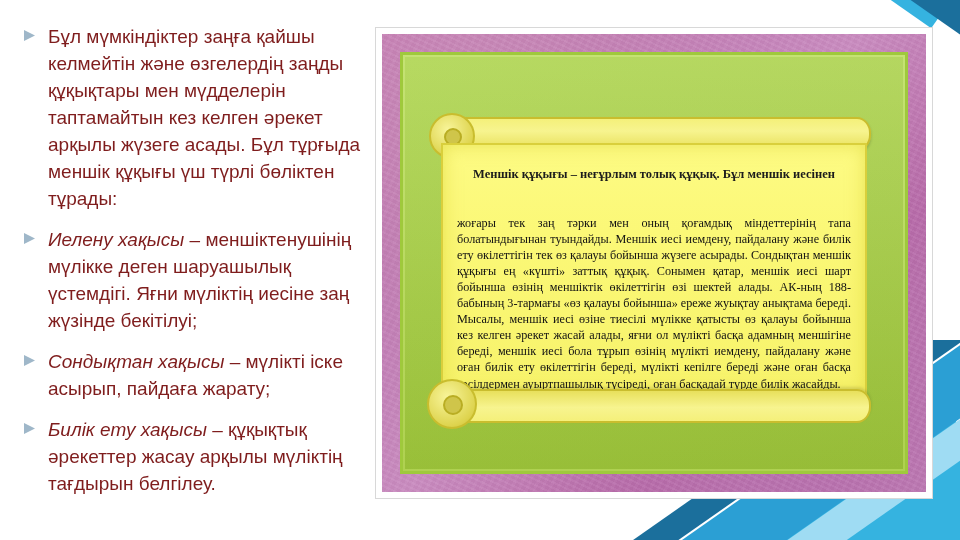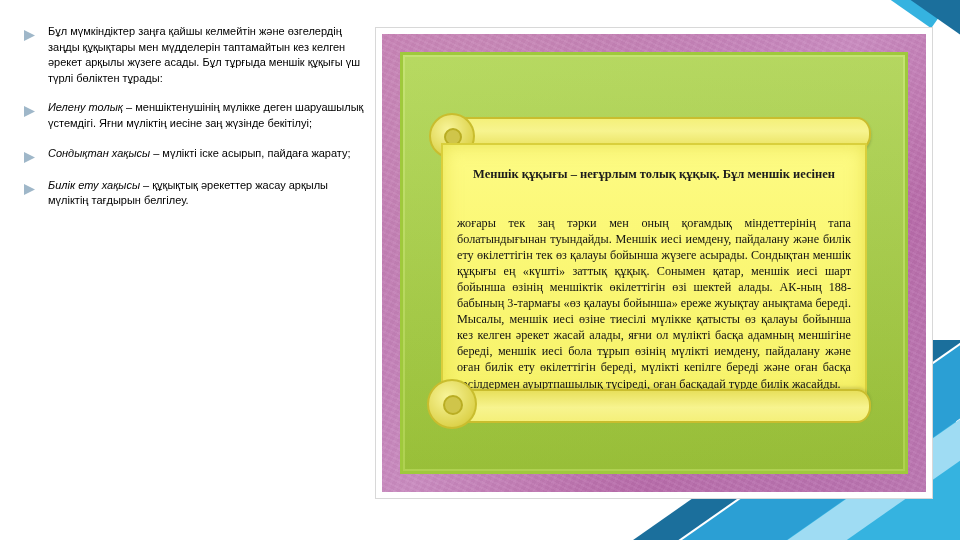--- a/index.html
+++ b/index.html
@@ -124,23 +124,23 @@
     flex: 0 0 auto;
     width: 18px;
     margin-right: 6px;
     padding-top: 6px;
     color: #9fb7c9;
     font-size: 13px;
     line-height: 1;
   }
   .bullet-marker svg { display: block; }
   .bullet-text {
-    font-size: 11px;
+    font-size: 19px;
     line-height: 1.42;
-    color: #000000;
+    color: #7f1d1d;
   }
   .bullet-text .em {
     font-style: italic;
   }
 
   
   .card-wrap {
     position: absolute;
     left: 376px;
     top: 28px;
@@ -314,21 +314,21 @@
     </span>
     <span class="bullet-text">Бұл мүмкіндіктер заңға қайшы келмейтін және өзгелердің заңды құқықтары мен мүдделерін таптамайтын кез келген әрекет арқылы жүзеге асады. Бұл тұрғыда меншік құқығы үш түрлі бөліктен тұрады:</span>
   </div>
 
   <div class="bullet-row">
     <span class="bullet-marker">
       <svg width="12" height="12" viewBox="0 0 12 12">
           <polygon points="0,0 11,5.5 0,11" fill="#9fb7c9"></polygon>
         </svg>
     </span>
-    <span class="bullet-text"><span class="em">Иелену толық</span> – меншіктенушінің мүлікке деген шаруашылық үстемдігі. Яғни мүліктің иесіне заң жүзінде бекітілуі;</span>
+    <span class="bullet-text"><span class="em">Иелену хақысы</span> – меншіктенушінің мүлікке деген шаруашылық үстемдігі. Яғни мүліктің иесіне заң жүзінде бекітілуі;</span>
   </div>
 
   <div class="bullet-row">
     <span class="bullet-marker">
       <svg width="12" height="12" viewBox="0 0 12 12">
           <polygon points="0,0 11,5.5 0,11" fill="#9fb7c9"></polygon>
         </svg>
     </span>
     <span class="bullet-text"><span class="em">Сондықтан хақысы</span> – мүлікті іске асырып, пайдаға жарату;</span>
   </div>

